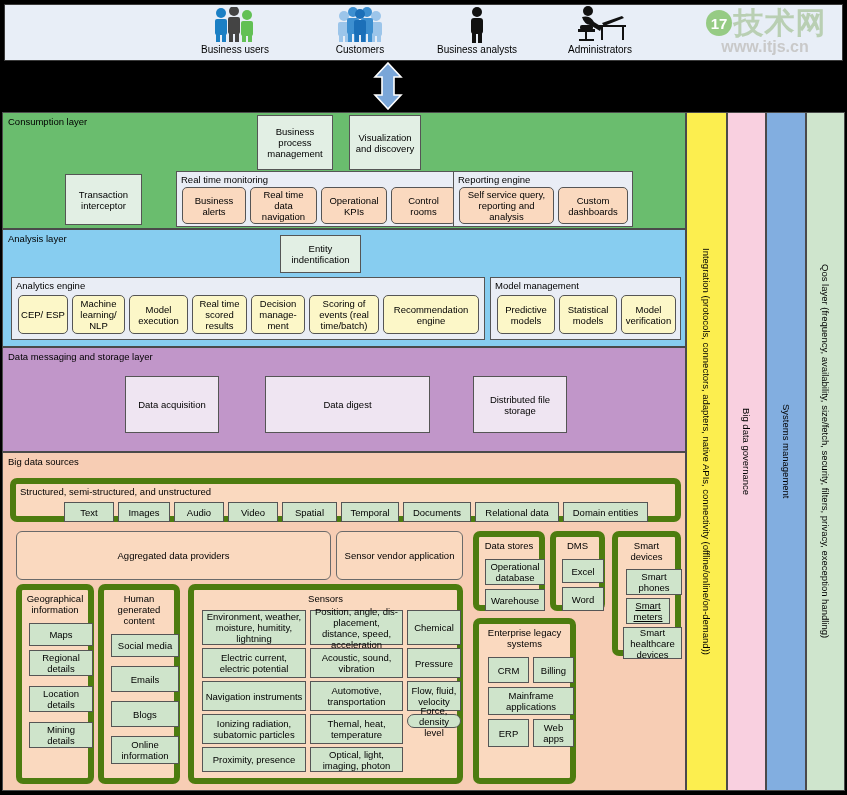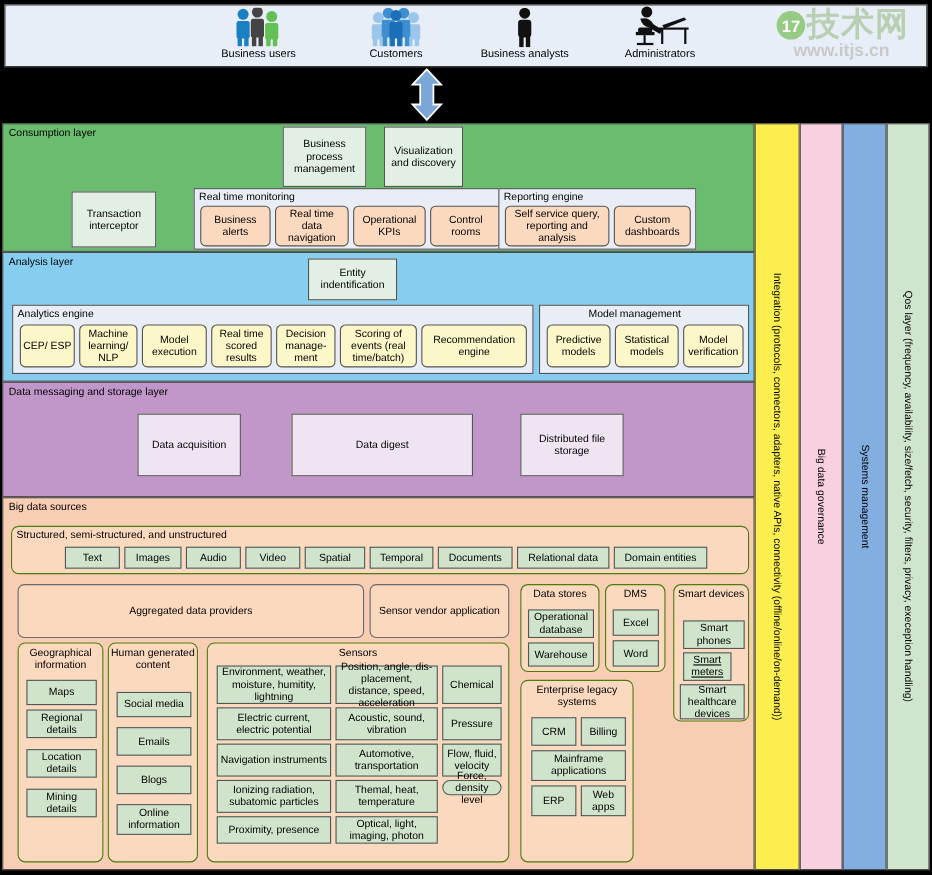--- a/index.html
+++ b/index.html
@@ -40,21 +40,21 @@
       padding:1px 2px;}
   .bx-grey{background:#e2efe4;border:1px solid #555;}
   .bx-peach{background:#fad9bf;border:1px solid #555;border-radius:5px;}
   .bx-yellow{background:#fcf7c8;border:1px solid #555;border-radius:5px;}
   .bx-plain{background:#efe5f2;border:1px solid #555;}
   .bx-green{background:#cfe4cb;border:1px solid #555;}
   .bx-src{background:#fad9bf;border:1px solid #6a6a6a;border-radius:6px;}
   .grp{position:absolute;box-sizing:border-box;background:#e9edf5;border:1px solid #555;}
   .grp-t{font-size:9.5px;padding:2px 0 0 4px;}
   .grp-src{position:absolute;box-sizing:border-box;background:#fad9bf;
-           border:1px solid #4d7c0f;border-radius:7px;}
+           border:6px solid #4d7c0f;border-radius:7px;}
   .grp-src-t{font-size:9.5px;line-height:11px;text-align:center;padding-top:3px;}
 
   
   .vband{position:absolute;top:112px;height:679px;box-sizing:border-box;
          border:1px solid #4a4a4a;display:flex;align-items:center;justify-content:center;}
   .vband span{writing-mode:vertical-rl;font-size:9.5px;white-space:nowrap;}
   #band-integration{left:686px;width:41px;background:#fcee4f;}
   #band-governance{left:727px;width:39px;background:#f9d0e0;}
   #band-systems{left:766px;width:40px;background:#82aee0;}
   #band-qos{left:806px;width:39px;background:#cfe5cd;}
@@ -202,21 +202,21 @@
       <div class="grp-t">Analytics engine</div>
       <div class="bx bx-yellow" style="left:6px;top:17px;width:50px;height:39px;">CEP/ ESP</div>
       <div class="bx bx-yellow" style="left:60px;top:17px;width:53px;height:39px;">Machine learning/ NLP</div>
       <div class="bx bx-yellow" style="left:117px;top:17px;width:59px;height:39px;">Model execution</div>
       <div class="bx bx-yellow" style="left:180px;top:17px;width:55px;height:39px;">Real time scored results</div>
       <div class="bx bx-yellow" style="left:239px;top:17px;width:54px;height:39px;">Decision manage-ment</div>
       <div class="bx bx-yellow" style="left:297px;top:17px;width:70px;height:39px;">Scoring of events (real time/batch)</div>
       <div class="bx bx-yellow" style="left:371px;top:17px;width:96px;height:39px;">Recommendation engine</div>
     </div>
 
-    <div class="grp" style="left:487px;top:47px;width:191px;height:63px;padding-left:40px;">
+    <div class="grp" style="left:487px;top:47px;width:191px;height:63px;">
       <div class="grp-t">Model management</div>
       <div class="bx bx-yellow" style="left:6px;top:17px;width:58px;height:39px;">Predictive models</div>
       <div class="bx bx-yellow" style="left:68px;top:17px;width:58px;height:39px;">Statistical models</div>
       <div class="bx bx-yellow" style="left:130px;top:17px;width:55px;height:39px;">Model verification</div>
     </div>
   </div>
 
   <div class="layer" id="storage">
     <div class="layer-title">Data messaging and storage layer</div>
     <div class="bx bx-plain" style="left:122px;top:28px;width:94px;height:57px;">Data acquisition</div>

